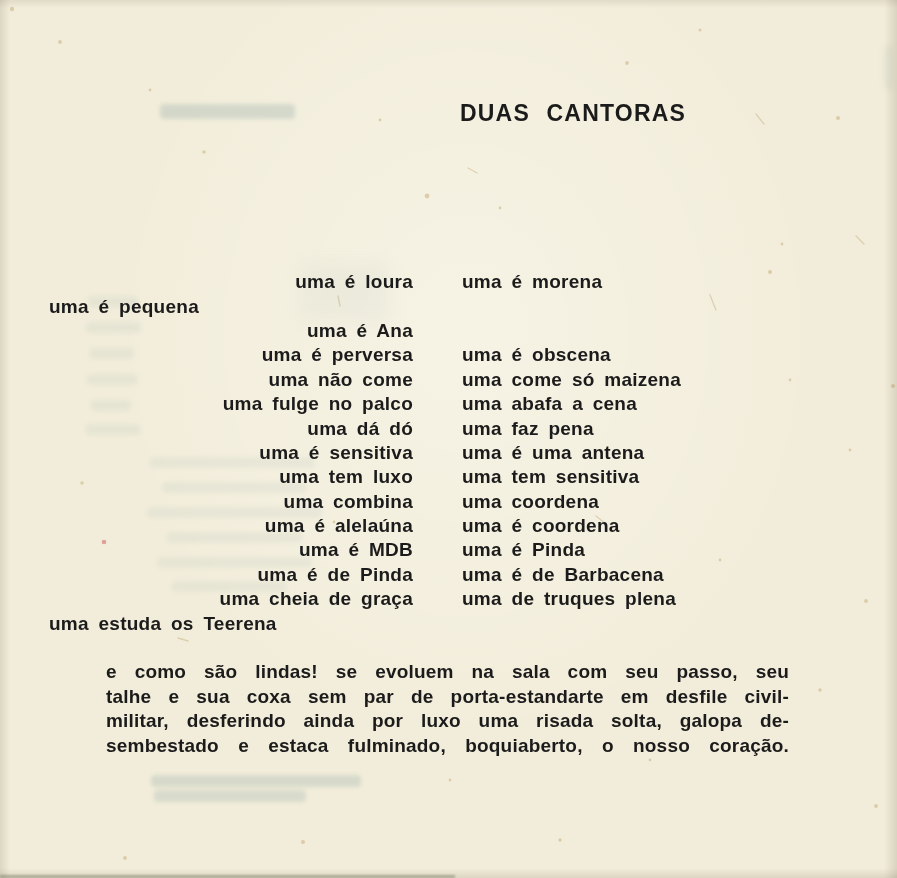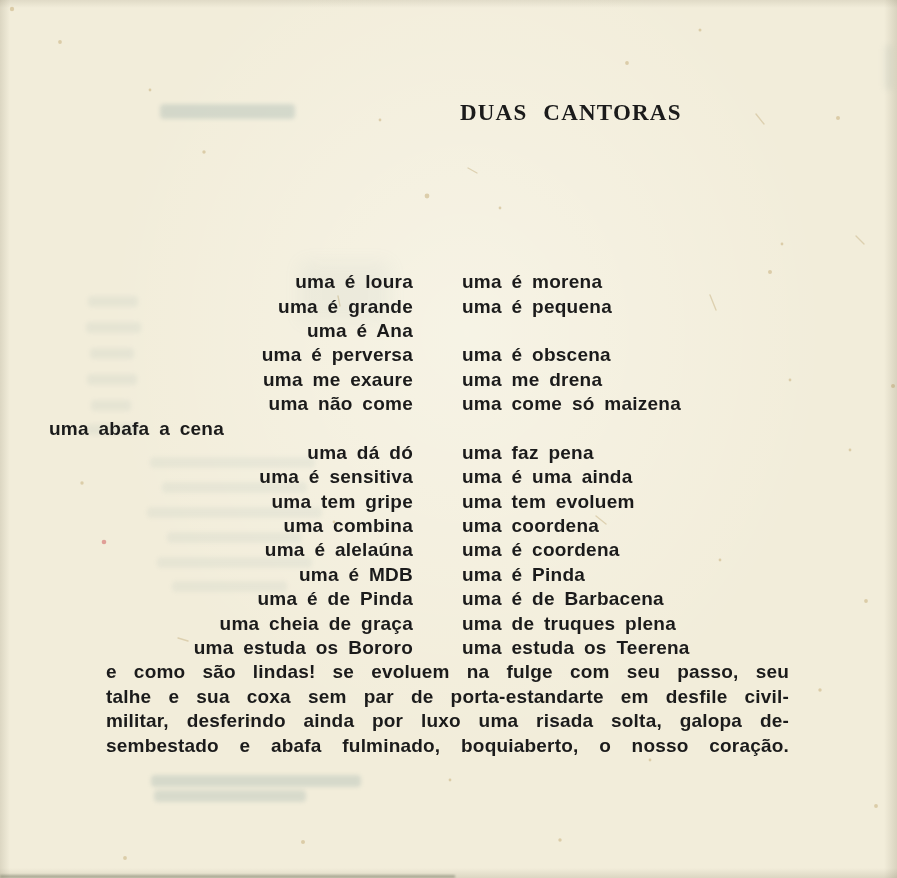--- a/index.html
+++ b/index.html
@@ -33,21 +33,20 @@
 
   
   .title {
     position: absolute;
     left: 460px; top: 101px;
     font-size: 23px;
     line-height: 24px;
     letter-spacing: 1.2px;
     word-spacing: 9px;
     white-space: nowrap;
-    font-family: Liberation Serif, serif;
   }
 
   
   .poem {
     position: absolute;
     left: 0; top: 270px;
     width: 749px;
     font-size: 19px;
     letter-spacing: 0.25px;
     word-spacing: 4.2px;
@@ -142,52 +141,48 @@
 <div class="edge edge-bottom-line"></div>
 
 <div class="title">DUAS CANTORAS</div>
 
 <div class="poem">
   <div class="poem-row">
     <span class="cell-left">uma é loura</span>
     <span class="cell-right">uma é morena</span>
   </div>
   <div class="poem-row">
-    <span class="cell-left">uma é grande</span>
     <span class="cell-right">uma é pequena</span>
   </div>
   <div class="poem-row">
     <span class="cell-left">uma é Ana</span>
   </div>
   <div class="poem-row">
     <span class="cell-left">uma é perversa</span>
     <span class="cell-right">uma é obscena</span>
   </div>
   <div class="poem-row">
-    <span class="cell-left">uma me exaure</span>
-    <span class="cell-right">uma me drena</span>
-  </div>
-  <div class="poem-row">
     <span class="cell-left">uma não come</span>
     <span class="cell-right">uma come só maizena</span>
   </div>
   <div class="poem-row">
+    <span class="cell-left">uma fulge no palco</span>
     <span class="cell-right">uma abafa a cena</span>
   </div>
   <div class="poem-row">
     <span class="cell-left">uma dá dó</span>
     <span class="cell-right">uma faz pena</span>
   </div>
   <div class="poem-row">
     <span class="cell-left">uma é sensitiva</span>
-    <span class="cell-right">uma é uma ainda</span>
-  </div>
-  <div class="poem-row">
-    <span class="cell-left">uma tem gripe</span>
-    <span class="cell-right">uma tem evoluem</span>
+    <span class="cell-right">uma é uma antena</span>
+  </div>
+  <div class="poem-row">
+    <span class="cell-left">uma tem luxo</span>
+    <span class="cell-right">uma tem sensitiva</span>
   </div>
   <div class="poem-row">
     <span class="cell-left">uma combina</span>
     <span class="cell-right">uma coordena</span>
   </div>
   <div class="poem-row">
     <span class="cell-left">uma é alelaúna</span>
     <span class="cell-right">uma é coordena</span>
   </div>
   <div class="poem-row">
@@ -196,23 +191,22 @@
   </div>
   <div class="poem-row">
     <span class="cell-left">uma é de Pinda</span>
     <span class="cell-right">uma é de Barbacena</span>
   </div>
   <div class="poem-row">
     <span class="cell-left">uma cheia de graça</span>
     <span class="cell-right">uma de truques plena</span>
   </div>
   <div class="poem-row">
-    <span class="cell-left">uma estuda os Bororo</span>
     <span class="cell-right">uma estuda os Teerena</span>
   </div>
 </div>
 
 <div class="closing">
-  <div class="closing-line">e como são lindas! se evoluem na fulge com seu passo, seu</div>
+  <div class="closing-line">e como são lindas! se evoluem na sala com seu passo, seu</div>
   <div class="closing-line">talhe e sua coxa sem par de porta-estandarte em desfile civil-</div>
   <div class="closing-line">militar, desferindo ainda por luxo uma risada solta, galopa de-</div>
-  <div class="closing-line">sembestado e abafa fulminado, boquiaberto, o nosso coração.</div>
+  <div class="closing-line">sembestado e estaca fulminado, boquiaberto, o nosso coração.</div>
 </div>
 
 </body></html>

